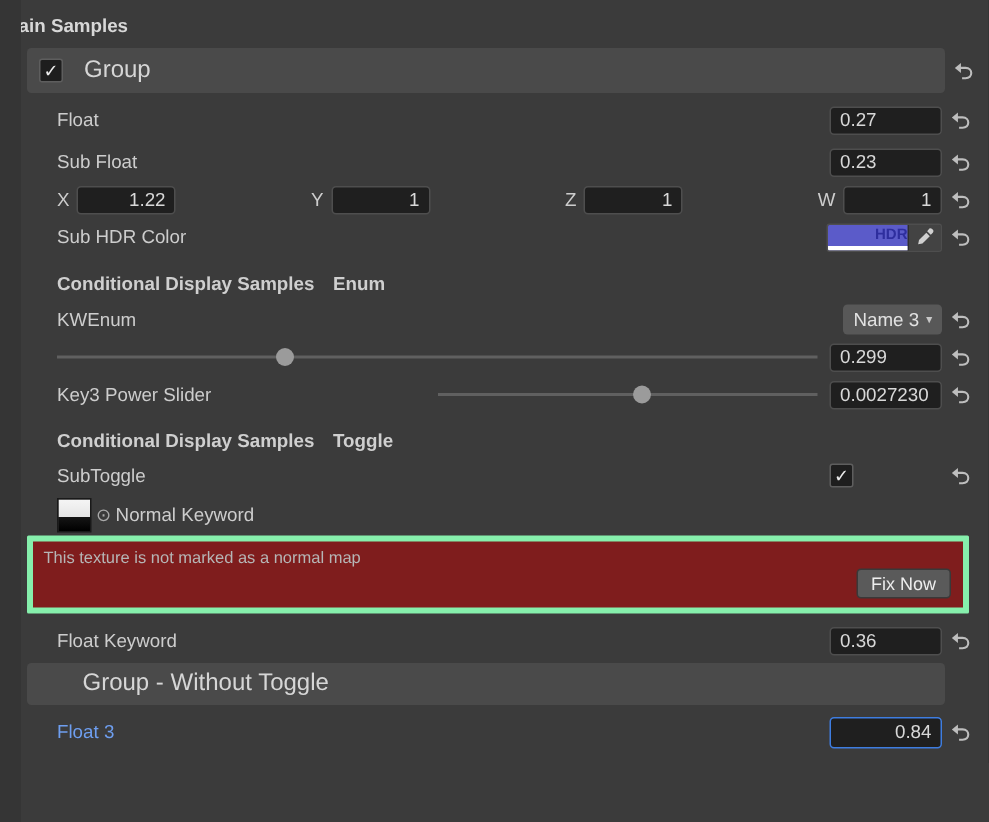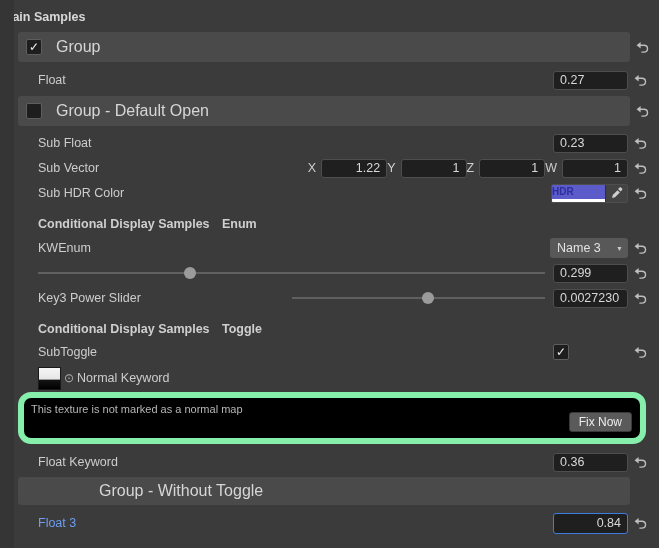--- a/index.html
+++ b/index.html
@@ -13,21 +13,21 @@
     color: #CDCDCD;
     overflow: hidden;
   }
   .left-strip { position: absolute; left: 0; top: 0; width: 14px; height: 100%; background: #353535; }
 
   .section-label { margin: 10px 0 0 2px; height: 16px; font-weight: bold; color: #D8D8D8; }
 
   
   .brow { display: flex; align-items: center; margin-left: 18px; padding-right: 5px; }
   .bar { flex: 1; height: 30px; background: #4A4A4A; border-radius: 3px; display: flex; align-items: center; cursor: pointer; }
-  .bar.short { height: 28px; padding-left: 44px; }
+  .bar.short { height: 28px; }
   .bar-title { margin-left: 14px; font-size: 16px; color: #D6D6D6; }
   .bar-title.noCb { margin-left: 37px; }
   .bar .cb { margin-left: 8px; }
 
   .revert-col { width: 24px; display: flex; justify-content: center; align-items: center; color: #BEBEBE; cursor: pointer; }
   .undo { display: block; }
 
   
   .frow { display: flex; align-items: center; margin-left: 38px; padding-right: 7px; height: 22px; }
   .lbl { flex: 1; color: #CDCDCD; }
@@ -44,56 +44,56 @@
     color: #ECECEC; font-size: 12px; line-height: 14px; text-align: center; cursor: pointer;
   }
 
   
   .section-row { display: flex; align-items: center; margin-left: 38px; height: 16px; }
   .section-title { font-weight: bold; width: 184px; color: #CFCFCF; }
   .section-sub { font-weight: bold; color: #CFCFCF; }
 
   
   .dropdown {
-    width: 78px; height: 20px; background: #585858; border-radius: 3px;
+    width: 66px; height: 20px; background: #585858; border-radius: 3px;
     display: flex; align-items: center; justify-content: space-between;
     padding: 0 5px 0 7px; color: #E2E2E2; cursor: pointer;
   }
   .dd-arrow { font-size: 7px; color: #C8C8C8; margin-left: 2px; }
 
   
   .slider-lbl { width: 237px; }
   .slider { flex: 1; position: relative; height: 22px; margin-right: 8px; cursor: pointer; }
   .track { position: absolute; left: 0; right: 0; top: 50%; height: 2px; margin-top: -1px; background: #606060; }
   .thumb { position: absolute; top: 50%; width: 12px; height: 12px; border-radius: 50%; background: #9B9B9B; transform: translate(-50%,-50%); }
 
   
   .axes { flex: 1; display: flex; justify-content: space-between; align-items: center; }
   .axis { display: flex; align-items: center; gap: 5px; }
   .axis .vfield { width: 66px; text-align: right; }
 
   
   .color-control { width: 77px; height: 19px; display: flex; border: 1px solid #4E4E4E; border-radius: 2px; overflow: hidden; cursor: pointer; }
-  .swatch { flex: 1; position: relative; display: flex; align-items: center; justify-content: flex-start; }
+  .swatch { flex: 1; position: relative; display: flex; align-items: center; justify-content: flex-end; }
   .hdr-badge { font-size: 10px; font-weight: bold; color: #2E2E9E; line-height: 1; margin-bottom: 3px; }
   .alpha-strip { position: absolute; bottom: 0; left: 0; right: 0; height: 3px; background: #FFFFFF; }
   .eyedropper-btn { width: 22px; background: #434343; border-left: 1px solid #2F2F2F; display: flex; align-items: center; justify-content: center; color: #CFCFCF; cursor: pointer; }
 
   
   .texture-row { display: flex; align-items: center; margin-left: 38px; height: 26px; gap: 3px; }
   .tex-thumb {
     width: 23px; height: 23px; border: 1px solid #191919; cursor: pointer;
     background: linear-gradient(to bottom, #F5F5F5 0%, #E6E6E6 54%, #151515 56%, #000 100%);
   }
   .obj-picker { color: #AAAAAA; font-size: 12px; cursor: pointer; }
 
   
   .help-box {
     position: relative; margin-left: 18px; width: 628px; height: 52px;
-    background: #000000; border: 6px solid #86efac; border-radius: 13px;
+    background: #7f1d1d; border: 4px solid #86efac; border-radius: 1px;
     padding: 5px 7px; font-size: 11px; color: #B6B6B6;
   }
   .fix-btn {
     position: absolute; right: 8px; bottom: 6px;
     background: #5A5A5A; border: 1px solid #393939; border-radius: 3px;
     padding: 2px 9px; font: inherit; font-size: 12px; color: #EDEDED; cursor: pointer;
   }
 
   .float2-field { height: 21px; border: 1.5px solid #3E7DE0; text-align: right; }
 
@@ -128,46 +128,33 @@
     <div class="lbl">Float</div>
     <input class="vfield" type="text" value="0.27" style="">
     <div class="revert-col">
       <svg class="undo" width="15" height="13" viewBox="0 0 16 14">
           <path d="M3.5 4.6 H9.3 C12 4.6 13.4 6.3 13.4 8.3 C13.4 10.3 12 12 9.3 12 H6.8" fill="none" stroke="currentColor" stroke-width="1.5"></path>
           <path d="M6 1 L1.6 4.6 L6 8.2 Z" fill="currentColor"></path>
         </svg>
     </div>
   </div>
 
-  <div class="brow mt5">
-    <div class="bar">
-      <div class="cb"></div>
-      <div class="bar-title">Group - Default Open</div>
-    </div>
-    <div class="revert-col">
-      <svg class="undo" width="15" height="13" viewBox="0 0 16 14">
-          <path d="M3.5 4.6 H9.3 C12 4.6 13.4 6.3 13.4 8.3 C13.4 10.3 12 12 9.3 12 H6.8" fill="none" stroke="currentColor" stroke-width="1.5"></path>
-          <path d="M6 1 L1.6 4.6 L6 8.2 Z" fill="currentColor"></path>
-        </svg>
-    </div>
-  </div>
 
   <div class="frow mt6">
     <div class="lbl">Sub Float</div>
     <input class="vfield" type="text" value="0.23" style="">
     <div class="revert-col">
       <svg class="undo" width="15" height="13" viewBox="0 0 16 14">
           <path d="M3.5 4.6 H9.3 C12 4.6 13.4 6.3 13.4 8.3 C13.4 10.3 12 12 9.3 12 H6.8" fill="none" stroke="currentColor" stroke-width="1.5"></path>
           <path d="M6 1 L1.6 4.6 L6 8.2 Z" fill="currentColor"></path>
         </svg>
     </div>
   </div>
 
   <div class="frow mt3">
-    <div class="lbl slider-lbl">Sub Vector</div>
     <div class="axes">
       <div class="axis">
         <span>X</span>
         <input class="vfield" type="text" value="1.22" style="">
       </div>
       <div class="axis">
         <span>Y</span>
         <input class="vfield" type="text" value="1" style="">
       </div>
       <div class="axis">

